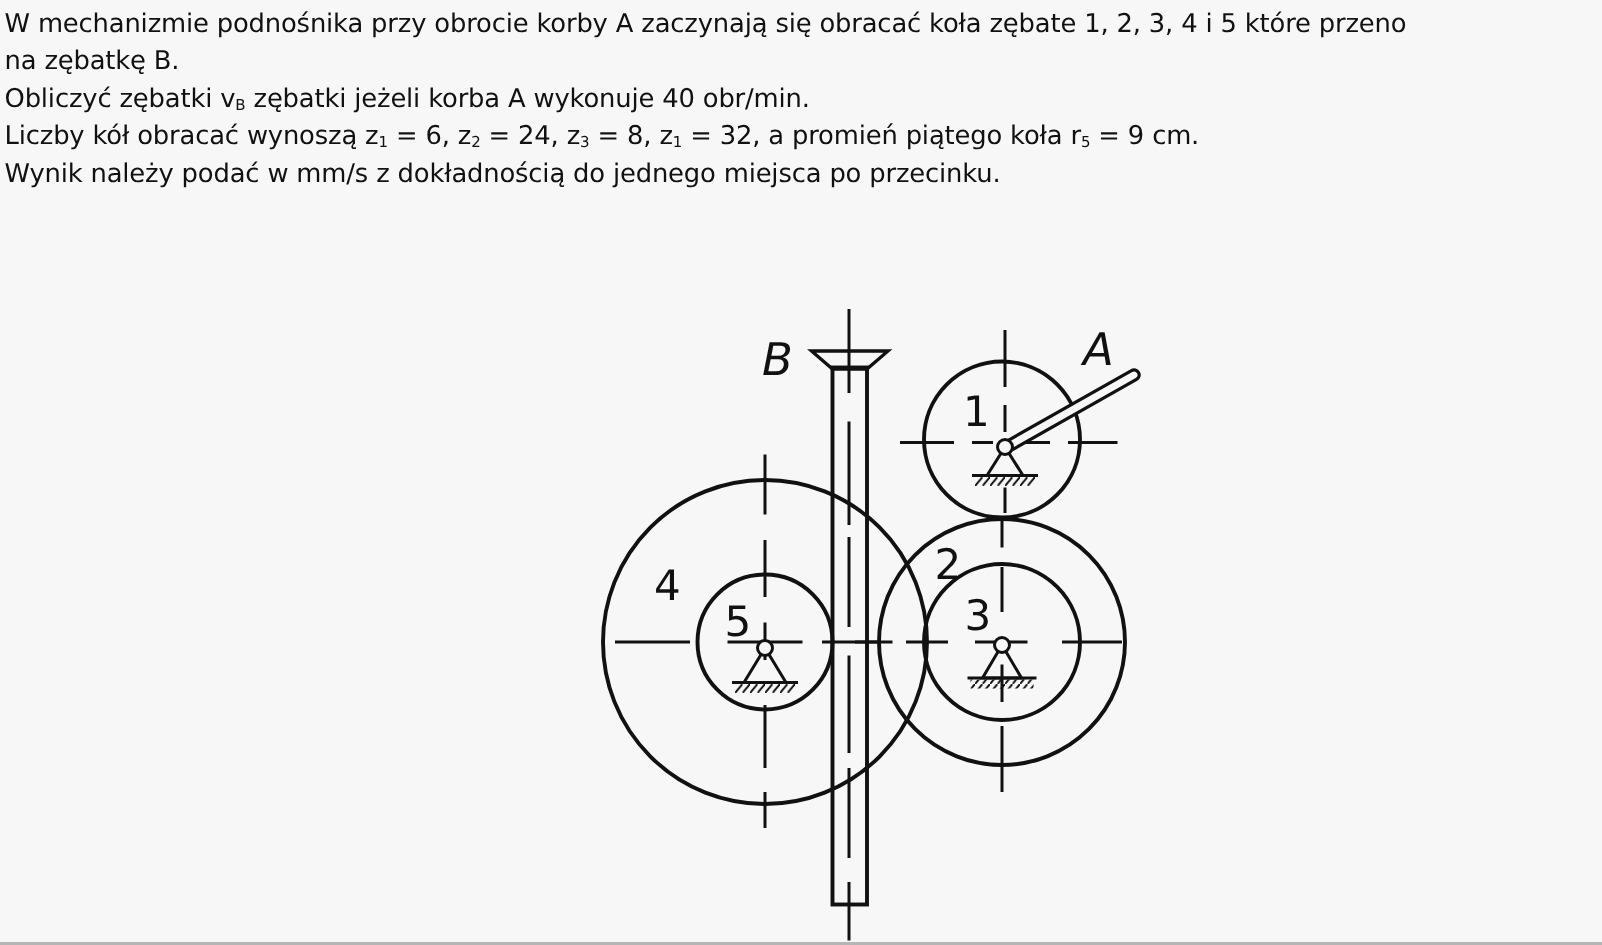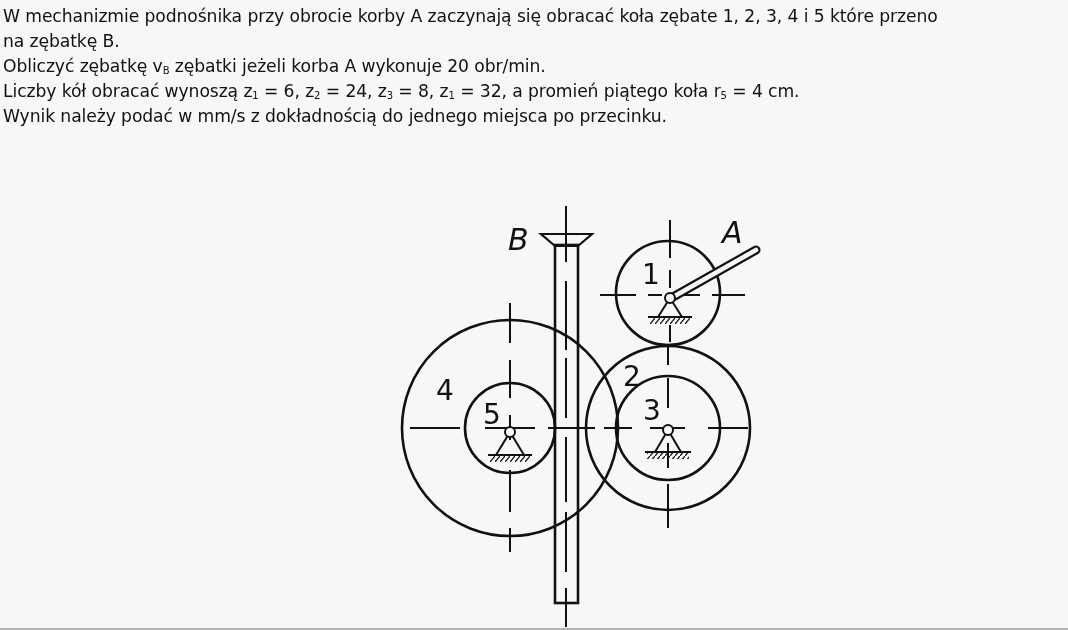--- a/index.html
+++ b/index.html
@@ -20,22 +20,22 @@
     .diagram { position: absolute; left: 0; top: 0; }
     .diagram text { font-family: "DejaVu Sans", "Liberation Sans", sans-serif; fill: #111; }
     .bottom-line { position: absolute; left: 0; bottom: 0; width: 100%; height: 2px; background: #b5b5b5; }
   </style>
 </head>
 <body>
 
 <div class="problem-text">
   <p>W mechanizmie podnośnika przy obrocie korby A zaczynają się obracać koła zębate 1, 2, 3, 4 i 5 które przeno</p>
   <p>na zębatkę B.</p>
-  <p><span>Obliczyć zębatkę v</span><sub>B</sub><span> zębatki jeżeli korba A wykonuje 20 obr/min.</span></p>
-  <p><span>Liczby kół obracać wynoszą </span><span>z</span><sub>1</sub><span> = 6, </span><span>z</span><sub>2</sub><span> = 24, </span><span>z</span><sub>3</sub><span> = 8, </span><span>z</span><sub>1</sub><span> = 32, a promień piątego koła </span><span>r</span><sub>5</sub><span> = 4 cm.</span></p>
+  <p><span>Obliczyć zębatki v</span><sub>B</sub><span> zębatki jeżeli korba A wykonuje 40 obr/min.</span></p>
+  <p><span>Liczby kół obracać wynoszą </span><span>z</span><sub>1</sub><span> = 6, </span><span>z</span><sub>2</sub><span> = 24, </span><span>z</span><sub>3</sub><span> = 8, </span><span>z</span><sub>1</sub><span> = 32, a promień piątego koła </span><span>r</span><sub>5</sub><span> = 9 cm.</span></p>
   <p>Wynik należy podać w mm/s z dokładnością do jednego miejsca po przecinku.</p>
 </div>
 
 <svg class="diagram" width="1068" height="630" viewBox="0 0 1068 630">
   <defs>
     <pattern id="hatch" width="5" height="6" patternUnits="userSpaceOnUse">
       <line x1="5" y1="0" x2="0" y2="6" stroke="#111" stroke-width="1.3"></line>
     </pattern>
   </defs>
   <g stroke="#111" fill="none" stroke-width="2.6">

